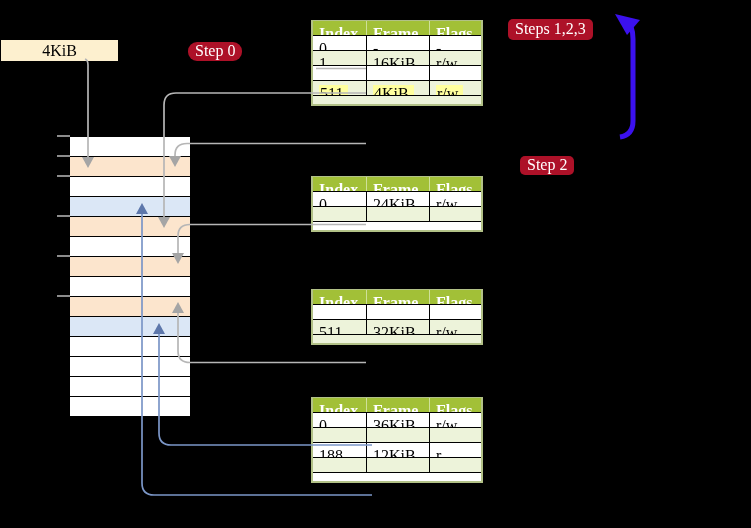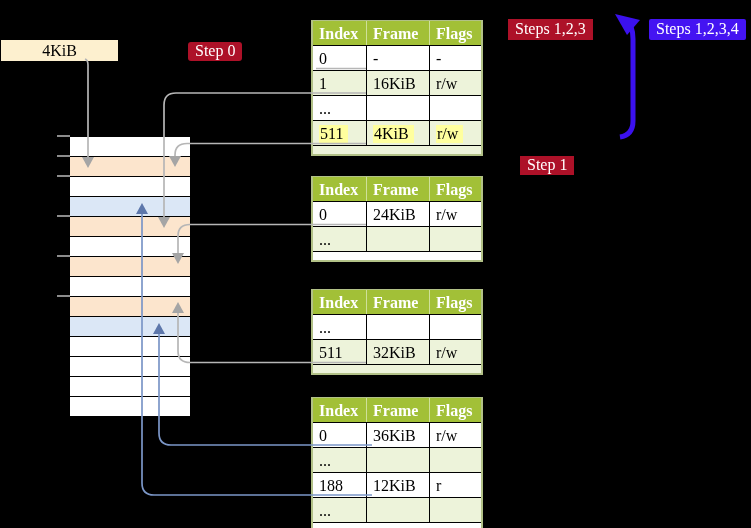--- a/index.html
+++ b/index.html
@@ -19,41 +19,41 @@
   .mcell.white{background:#ffffff;}
   .mcell.peach{background:var(--peach,#fce5cd);}
   .mcell.blue{background:var(--cell_blue,#dbe7f6);}
 
   
   .pt-table{
     position:absolute;left:311px;width:172px;box-sizing:border-box;
     border:2px solid var(--olive_border,#b2c187);border-top-width:1px;
     background:#fff;z-index:2;font-size:16px;color:#000;
   }
-  .pt-row{display:flex;height:25px;box-sizing:border-box;border-bottom:1px solid #000;}
+  .pt-row{display:flex;height:15px;box-sizing:border-box;border-bottom:1px solid #000;}
   .pt-row.alt{background:var(--row_green,#edf3da);}
   .pt-head{background:var(--header_green,#a2c037);color:#fff;font-weight:bold;}
   .pt-cell{box-sizing:border-box;padding:1px 0 0 6px;line-height:23px;overflow:hidden;white-space:nowrap;}
   .pt-cell:nth-child(1){width:53px;}
   .pt-cell:nth-child(2){width:63px;border-left:1px solid #000;font-family:Liberation Serif, serif;}
   .pt-cell:nth-child(3){width:52px;border-left:1px solid #000;}
   .pt-head .pt-cell:nth-child(2),
   .pt-head .pt-cell:nth-child(3){border-left:1px solid #cfe09a;}
   .pt-partial{height:8px;border-bottom:0;}
   .hl{background:var(--highlight_yellow,#ffff9e);padding:0 5px 1px 1px;}
 
   
   .frame-box{
     position:absolute;left:1px;top:40px;width:117px;height:21px;
     background:var(--cream,#fdf0cf);color:#000;text-align:center;
     font-size:16px;line-height:21px;z-index:3;
   }
   .badge{
     position:absolute;z-index:6;color:#fff;font-size:16px;line-height:20px;
-    padding:0 7px 1px 7px;border-radius:0;white-space:nowrap;
+    padding:0 7px 1px 7px;border-radius:5px;white-space:nowrap;
   }
   .badge.red{background:var(--crimson,#ad1128);}
   .badge.violet{background:var(--violet,#4414f2);border-radius:2px;}
 
   
   #overlay{position:absolute;inset:0;z-index:5;pointer-events:none;}
 </style>
 </head>
 <body>
 
@@ -71,24 +71,23 @@
       <div class="mcell peach"></div>
       <div class="mcell blue"></div>
       <div class="mcell white"></div>
       <div class="mcell white"></div>
       <div class="mcell white"></div>
       <div class="mcell white"></div>
     </div>
 
   <div class="frame-box">4KiB</div>
 
-  <span class="badge red" style="left:188px;top:42px;line-height:18px;border-radius:3px;">Step 0</span>
+  <span class="badge red" style="left:188px;top:42px;line-height:18px;border-radius:9px;">Step 0</span>
   <span class="badge red" style="left:508px;top:19px;">Steps 1,2,3</span>
-  <span class="badge violet" style="left:649px;top:19px;">Steps 1,2,3,4</span>
-  <span class="badge red" style="left:520px;top:156px;line-height:18px;">Step 1</span>
+  <span class="badge red" style="left:520px;top:156px;line-height:18px;">Step 2</span>
 
   <div class="pt-table" style="top:20px;">
       <div class="pt-row pt-head">
         <div class="pt-cell">Index</div>
         <div class="pt-cell">Frame</div>
         <div class="pt-cell">Flags</div>
       </div>
       <div class="pt-row">
         <div class="pt-cell">0</div>
         <div class="pt-cell">-</div>

